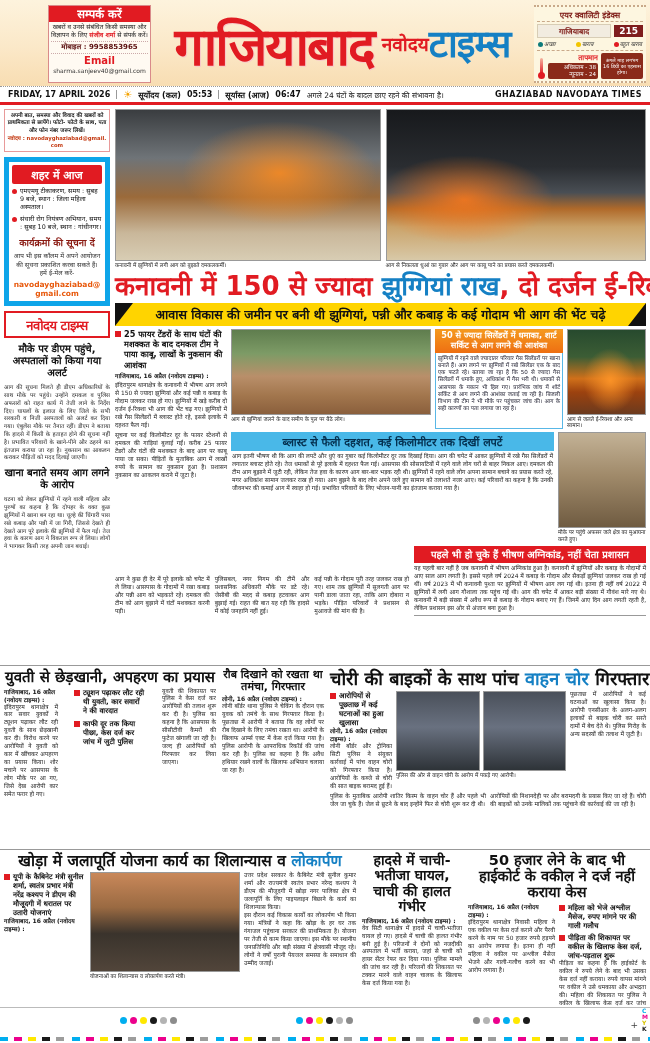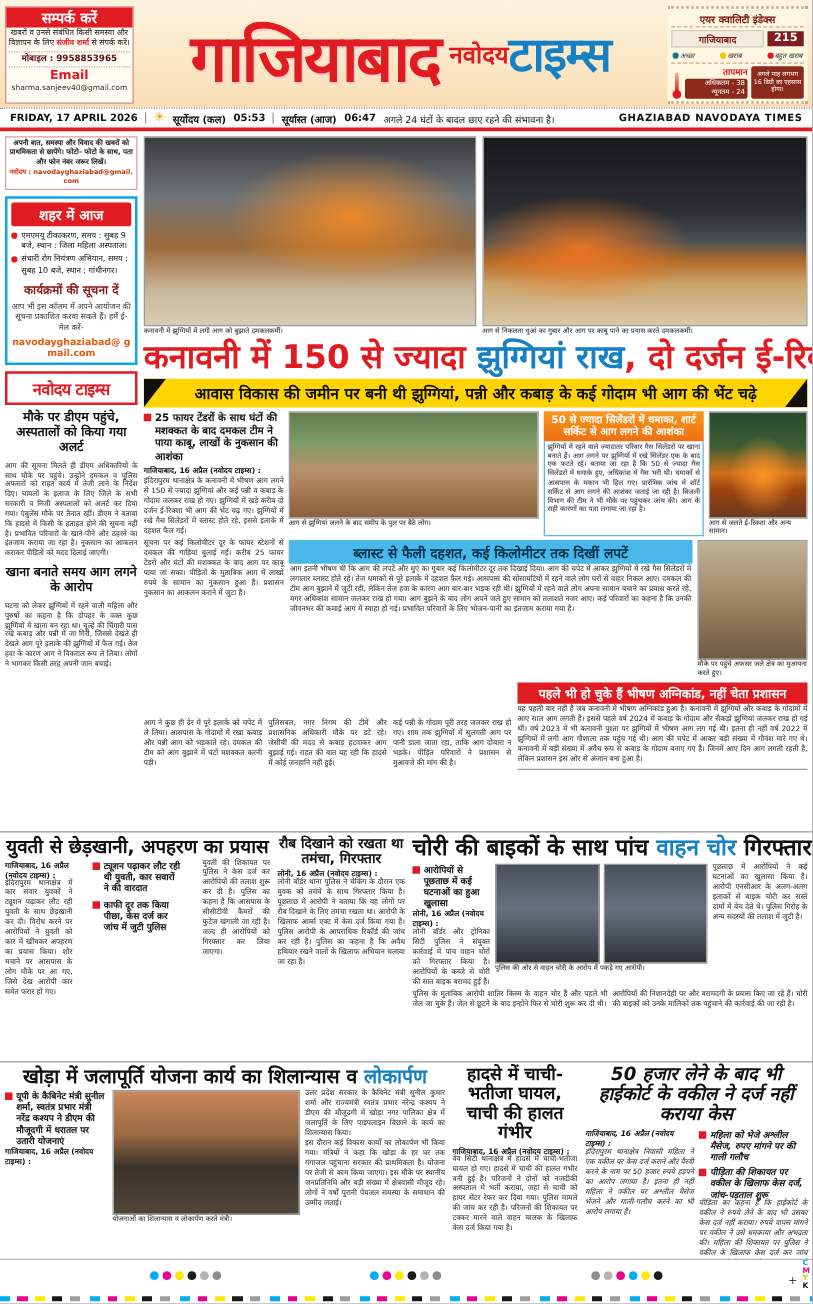--- a/index.html
+++ b/index.html
@@ -9,21 +9,21 @@
     overflow:hidden; position:relative;
     font-family:"DejaVu Sans", sans-serif; color:#111;
   }
   
   .masthead {
     height:86px; display:flex; justify-content:space-between; align-items:stretch;
     background:linear-gradient(180deg,#fdf3dd 0%,#fbe8c8 55%,#f8ddb2 100%);
     padding:5px 4px 3px; gap:4px;
   }
   .contact-box { width:103px; border:1px solid #d98a8a; background:#fffaf2; text-align:center;
-    font-size:6.3px; line-height:1.25; display:flex; flex-direction:column; align-items:center; }
+    font-size:6.3px; line-height:1.25; display:flex; flex-direction:column; align-items:center;margin-left:44px; }
   .contact-header { width:100%; background:#e11b22; color:#fff; font-weight:bold; font-size:11.5px; padding:1px 0; }
   .contact-body { padding:1px 2px; color:#222; }
   .contact-person { color:#e11b22; font-weight:bold; }
   .contact-mobile { font-weight:bold; color:#5a0d0d; font-size:7px; border-top:1px dotted #caa; border-bottom:1px dotted #caa; width:96%; padding:1px 0; margin-top:1px;}
   .contact-email-label { color:#e11b22; font-weight:bold; font-size:10px; margin-top:1px;}
   .contact-email { font-size:6px; color:#333; word-break:break-all; }
   .brand { flex:1; display:flex; align-items:center; justify-content:center; gap:8px; min-width:0; }
   .brand-city { font-size:52px; font-weight:800; color:#e11b22; letter-spacing:-2px; text-shadow:1px 1px 0 #f8c9c9; white-space:nowrap; }
   .brand-stack { display:flex; align-items:center; line-height:1; }
   .brand-top { color:#e11b22; font-weight:800; font-size:19px; }
@@ -52,21 +52,21 @@
   .sun-icon { color:#f5a300; font-size:10px; font-weight:normal; }
   .dl-time { font-weight:bold; }
   .dl-sep { border-left:1px solid #999; height:9px; }
   .dl-forecast { font-weight:normal; font-size:7.5px; }
   .dl-right { margin-left:auto; font-weight:800; letter-spacing:0.5px; }
   
   .content { display:flex; gap:5px; padding:4px 4px 2px; height:560px; overflow:hidden; }
   .sidebar { flex:0 0 106px; display:flex; flex-direction:column; gap:5px; }
   .notice-box { border:1px solid #e89a9a; padding:2px; font-size:5.6px; text-align:center; line-height:1.3; color:#222; font-weight:bold; }
   .notice-email { color:#c43a12; font-weight:bold; display:block; margin-top:1px; word-break:break-all; font-size:5.3px; }
-  .city-box { border:2px solid #0ea5e9; padding:3px; display:flex; flex-direction:column; gap:3px; }
+  .city-box { border:5px solid #0ea5e9; padding:3px; display:flex; flex-direction:column; gap:3px; }
   .city-title { background:#e11b22; color:#fff; font-weight:800; text-align:center; font-size:11px; padding:2px 0; border-radius:2px; }
   .city-item { display:flex; gap:3px; font-size:6.4px; line-height:1.3; text-align:left; }
   .bullet-dot { flex:0 0 5px; width:5px; height:5px; background:#e11b22; border-radius:50%; margin-top:2px; }
   .events-title { color:#8a1a12; font-weight:800; text-align:center; font-size:9.5px; margin-top:2px; }
   .events-body { font-size:6.4px; text-align:center; color:#333; line-height:1.3; }
   .events-email { color:#e8590c; font-weight:bold; text-align:center; font-size:7.5px; word-break:break-all; }
   .logo-box { border:2px solid #e11b22; padding:2px; text-align:center; background:#fff; }
   .logo-text { color:#e11b22; font-weight:800; font-size:13px; letter-spacing:-0.5px; }
   .sb-headline { font-weight:800; font-size:10px; text-align:center; line-height:1.2; }
   .sb-body { font-size:5.8px; line-height:1.35; text-align:justify; color:#222; }
@@ -135,21 +135,21 @@
   .c3-left { flex:0 0 62px; }
   .c3-photos { flex:0 0 170px; }
   .c3-photo-pair { display:flex; gap:3px; }
   .photo-suspects { height:80px; flex:1;
     background:linear-gradient(180deg,#4a505a 0%,#697180 45%,#2e3338 100%); }
   .c3-right { flex:1; min-width:0; }
   .c3-bottom { display:flex; gap:4px; margin-top:2px; }
   .c3-bottom .body-txt { flex:1; }
   
   .bottom-row { display:flex; gap:6px; padding:3px 4px 0; border-top:1px solid #999; height:158px; overflow:hidden; }
-  .khoda { flex:0 0 352px; min-width:0; } .accident { flex:0 0 100px; } .lawyer { flex:1; min-width:0;font-style:italic; }
+  .khoda { flex:0 0 352px; min-width:0; } .accident { flex:0 0 100px; } .lawyer { flex:1; min-width:0; }
   .khoda .art-headline { font-size:15.5px; white-space:nowrap; }
   .accident .art-headline { font-size:14px; }
   .lawyer .art-headline { font-size:14.5px; }
   .k-grid { display:flex; gap:4px; }
   .k-left { flex:0 0 82px; }
   .k-photo-fig { flex:0 0 150px; }
   .photo-khoda { height:100px;
     background:linear-gradient(180deg,#c9885a 0%,#9a6a42 35%,#3a332c 62%,#51453a 100%); }
   .k-right { flex:1; min-width:0; }
   .l-grid { display:flex; gap:4px; }

